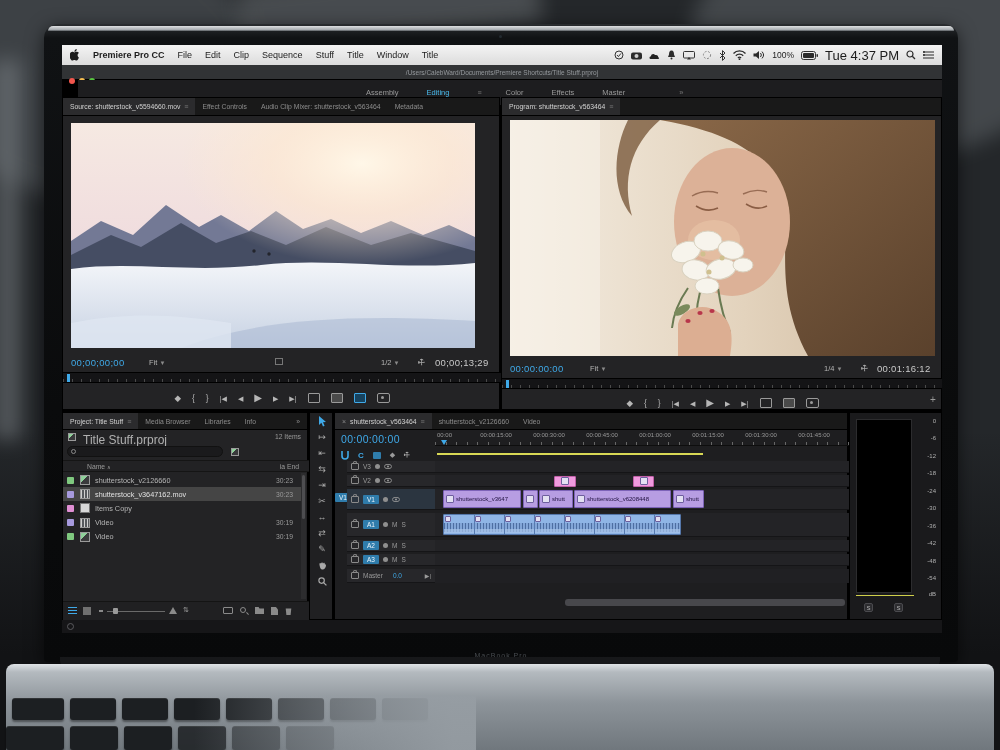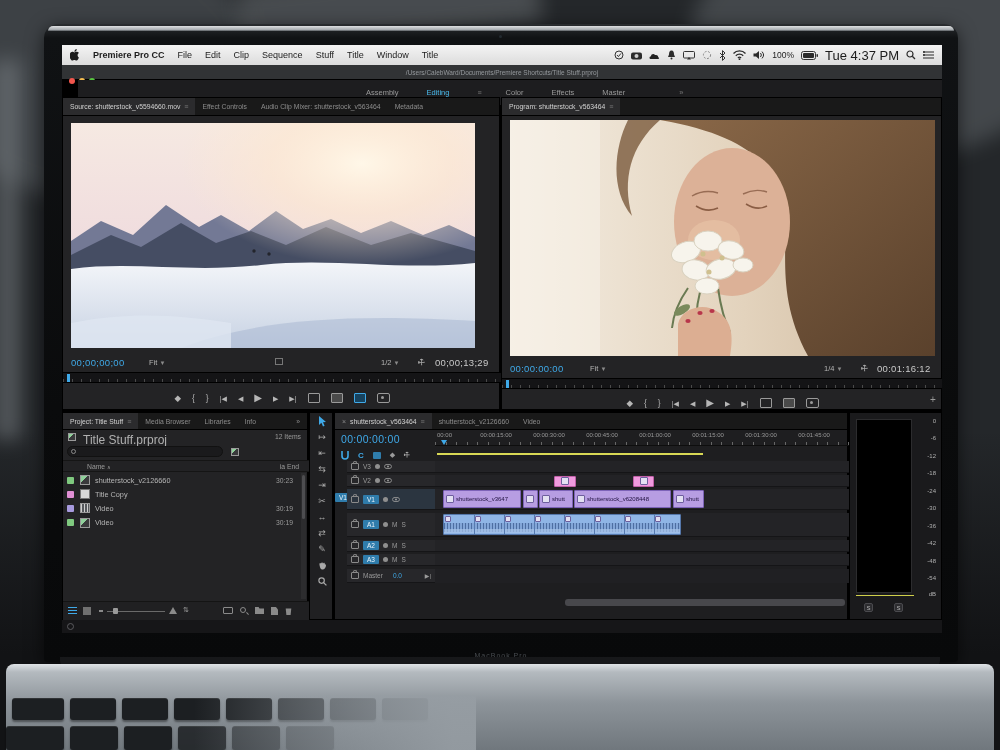--- a/index.html
+++ b/index.html
@@ -372,24 +372,30 @@
         <span class="r" style="left:24px;top:2px;font-size:6.8px;color:#9a9a9a"><span>Name</span> <span style="font-size:5px">∧</span></span>
         <span class="r" style="right:10px;top:2px;font-size:6.8px;color:#9a9a9a">ia End</span>
       </div>
       <div class="r" style="left:0;top:60px;width:240px;height:126px;overflow:hidden">
         <div class="prow">
             <span class="swatch" style="background: rgb(127, 201, 127);"></span>
             <span class="ticon seq"></span>
             <span>shutterstock_v2126660</span>
             <span class="pend">30:23</span>
           </div>
+        <div class="prow sel">
+            <span class="swatch" style="background: rgb(167, 154, 222);"></span>
+            <span class="ticon clip"></span>
+            <span>shutterstock_v3647162.mov</span>
+            <span class="pend">30:23</span>
+          </div>
         <div class="prow">
             <span class="swatch" style="background: rgb(224, 143, 212);"></span>
             <span class="ticon title"></span>
-            <span>Title Copy</span>
+            <span>Items Copy</span>
             <span class="pend"></span>
           </div>
         <div class="prow">
             <span class="swatch" style="background: rgb(167, 154, 222);"></span>
             <span class="ticon clip"></span>
             <span>Video</span>
             <span class="pend">30:19</span>
           </div>
         <div class="prow">
             <span class="swatch" style="background: rgb(127, 201, 127);"></span>

